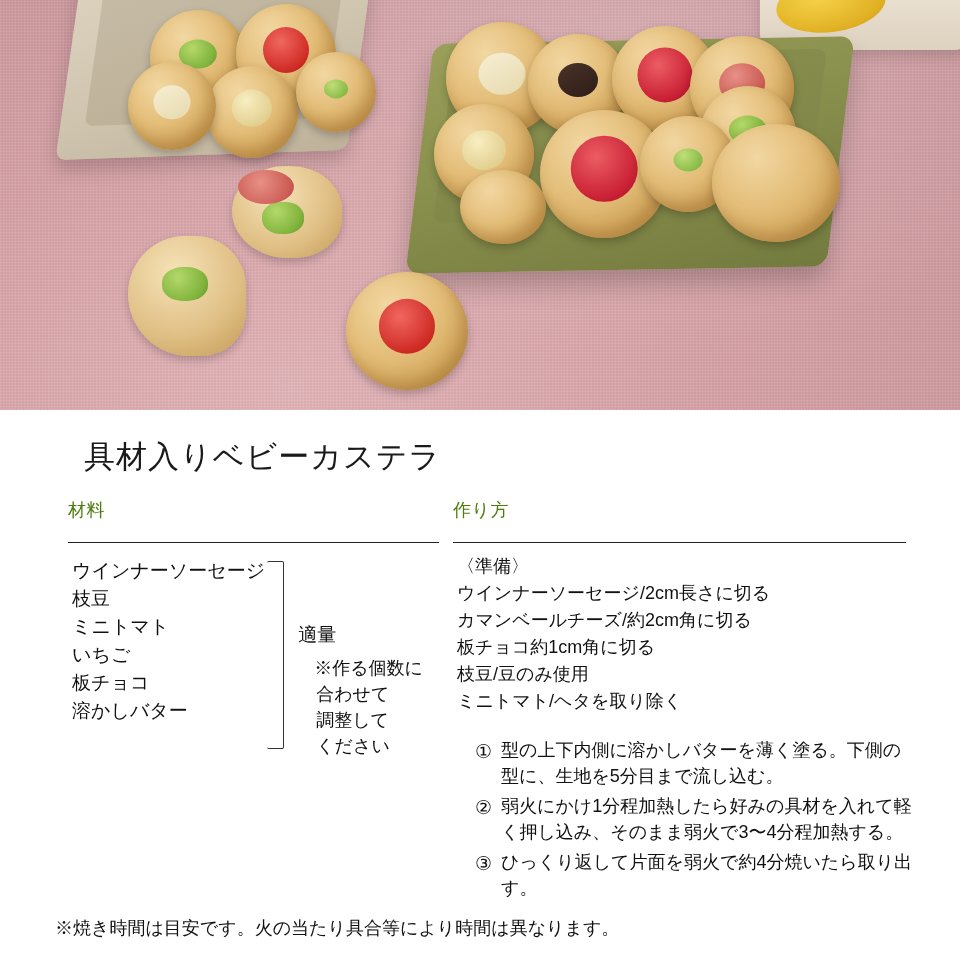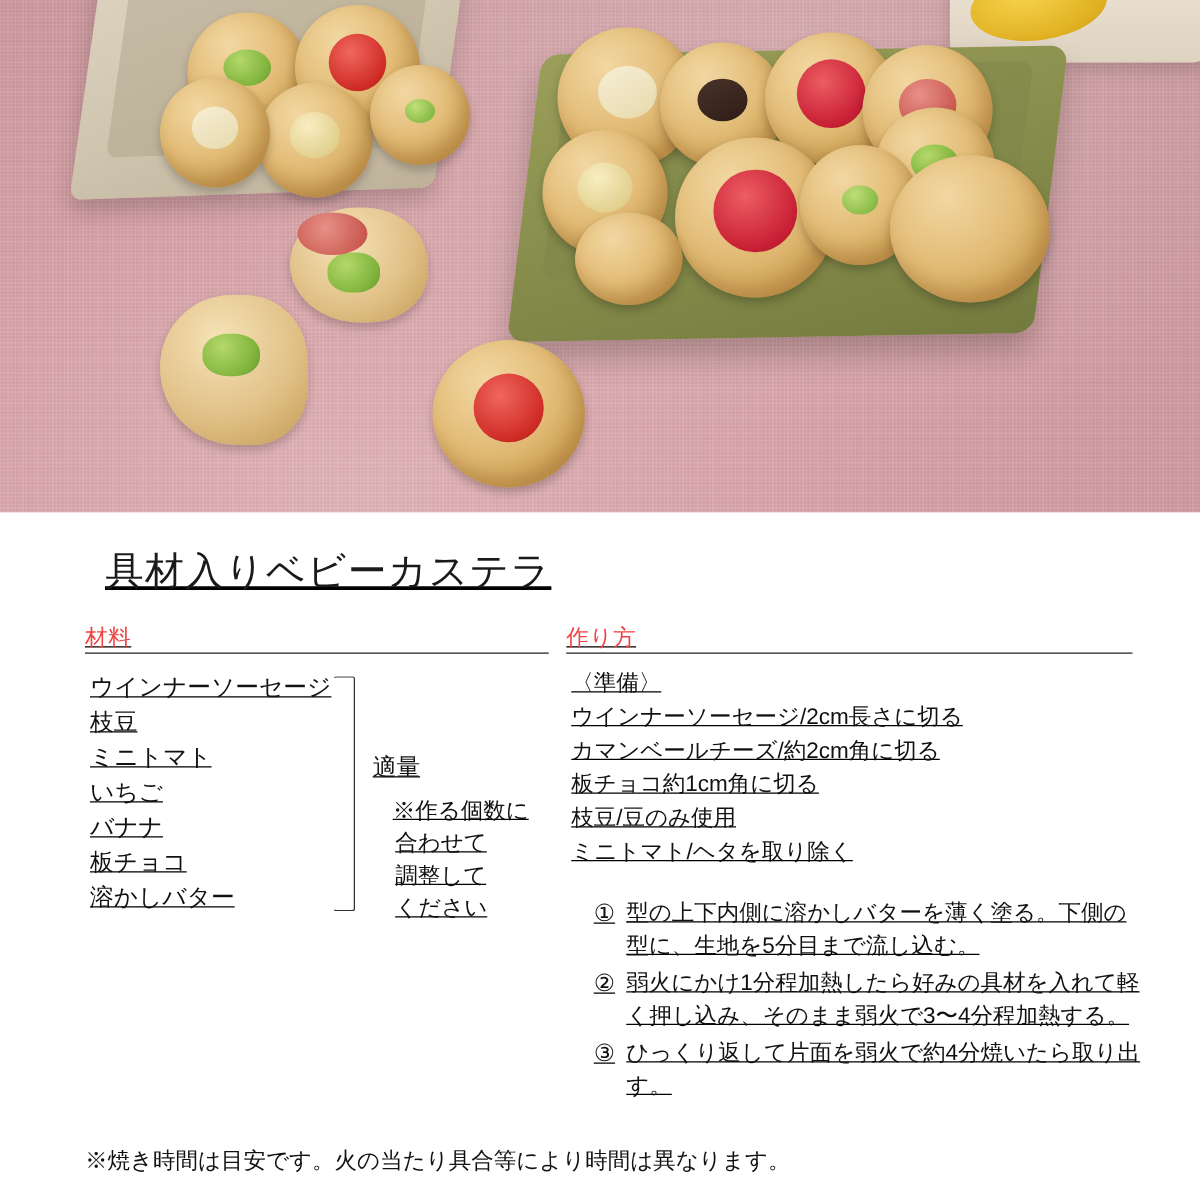--- a/index.html
+++ b/index.html
@@ -10,21 +10,20 @@
     width: 960px;
     height: 960px;
     background: #ffffff;
     font-family: "Liberation Sans", sans-serif;
     overflow: hidden;
   }
   .page {
     position: relative;
     width: 776px;
     height: 960px;
-    text-decoration: underline;
   }
 
   
   .photo {
     position: relative;
     width: 960px;
     height: 410px;
     overflow: hidden;
     background: #d9a8ac;
   }
@@ -144,22 +143,22 @@
     display: flex;
     margin-top: 20px;
     padding: 0 40px 0 68px;
     gap: 0;
   }
   .col-left { width: 385px; flex: none; }
   .col-right { flex: 1; }
 
   .sec-head {
     font-size: 18px;
-    color: #ef4444;
-    padding-bottom: 0;
+    color: #4d7c0f;
+    padding-bottom: 20px;
     border-bottom: 1.5px solid #222;
     margin: 0 14px 10px 0;
     letter-spacing: 0.5px;
   }
   .ing-wrap {
     display: flex;
     align-items: flex-start;
   }
   .ing-list {
     list-style: none;
@@ -213,21 +212,21 @@
   }
   .step-num {
     flex: none;
     width: 26px;
     font-size: 16px;
     line-height: 1.55;
   }
   .step-text { flex: 1; }
   .footnote {
     position: absolute;
-    left: 68px;
+    left: 55px;
     bottom: 20px;
     font-size: 18px;
     color: #111;
   }
 </style>
 </head>
 <body>
 
 <div class="page">
 
@@ -305,21 +304,20 @@
     <div class="cols">
 
       <div class="col-left">
         <div class="sec-head">材料</div>
         <div class="ing-wrap">
           <ul class="ing-list">
             <li>ウインナーソーセージ</li>
             <li>枝豆</li>
             <li>ミニトマト</li>
             <li>いちご</li>
-            <li>バナナ</li>
             <li>板チョコ</li>
             <li>溶かしバター</li>
           </ul>
           <div class="brace"></div>
           <div class="qty">
             <span class="qty-main">適量</span>
             <span class="qty-note">
               <span class="first">※作る個数に</span>
               <span>合わせて</span>
               <span>調整して</span>

